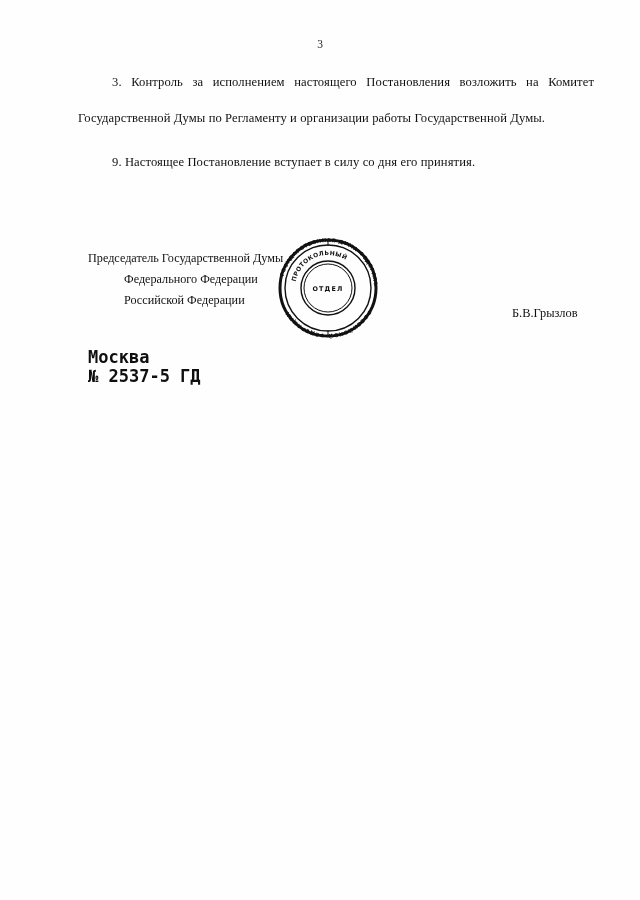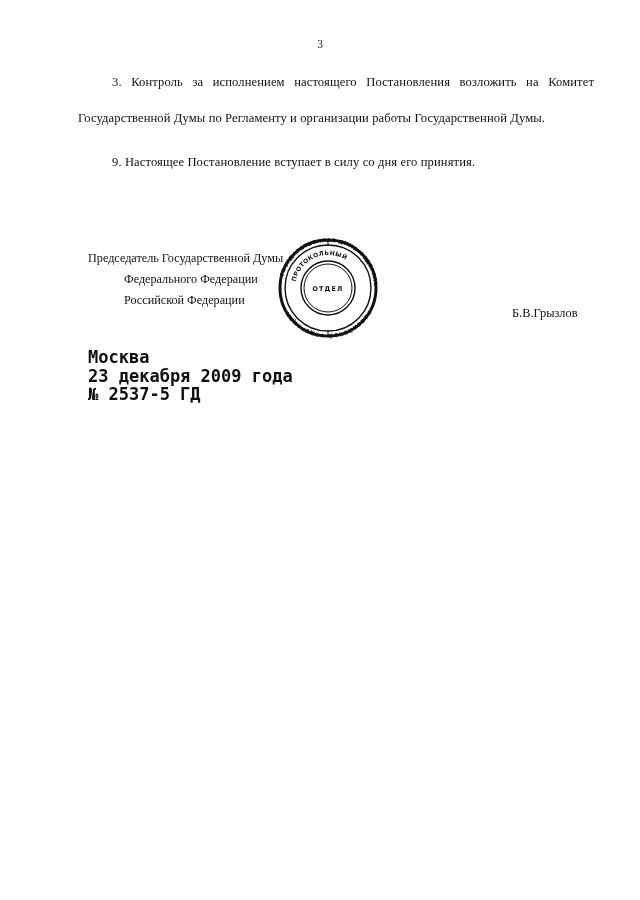--- a/index.html
+++ b/index.html
@@ -144,17 +144,16 @@
         <circle cx="28" cy="90" r="1.1"></circle>
         <circle cx="104" cy="90" r="1.1"></circle>
         <circle cx="28" cy="34" r="1.1"></circle>
         <circle cx="104" cy="34" r="1.1"></circle>
       </g>
     </svg>
   </div>
 
   <div class="meta-block">
     <div class="meta-line">Москва</div>
-    <div class="meta-line">23 декабря 2009 года</div>
     <div class="meta-line">№ 2537-5 ГД</div>
   </div>
 
 </div>
 
 </body></html>

